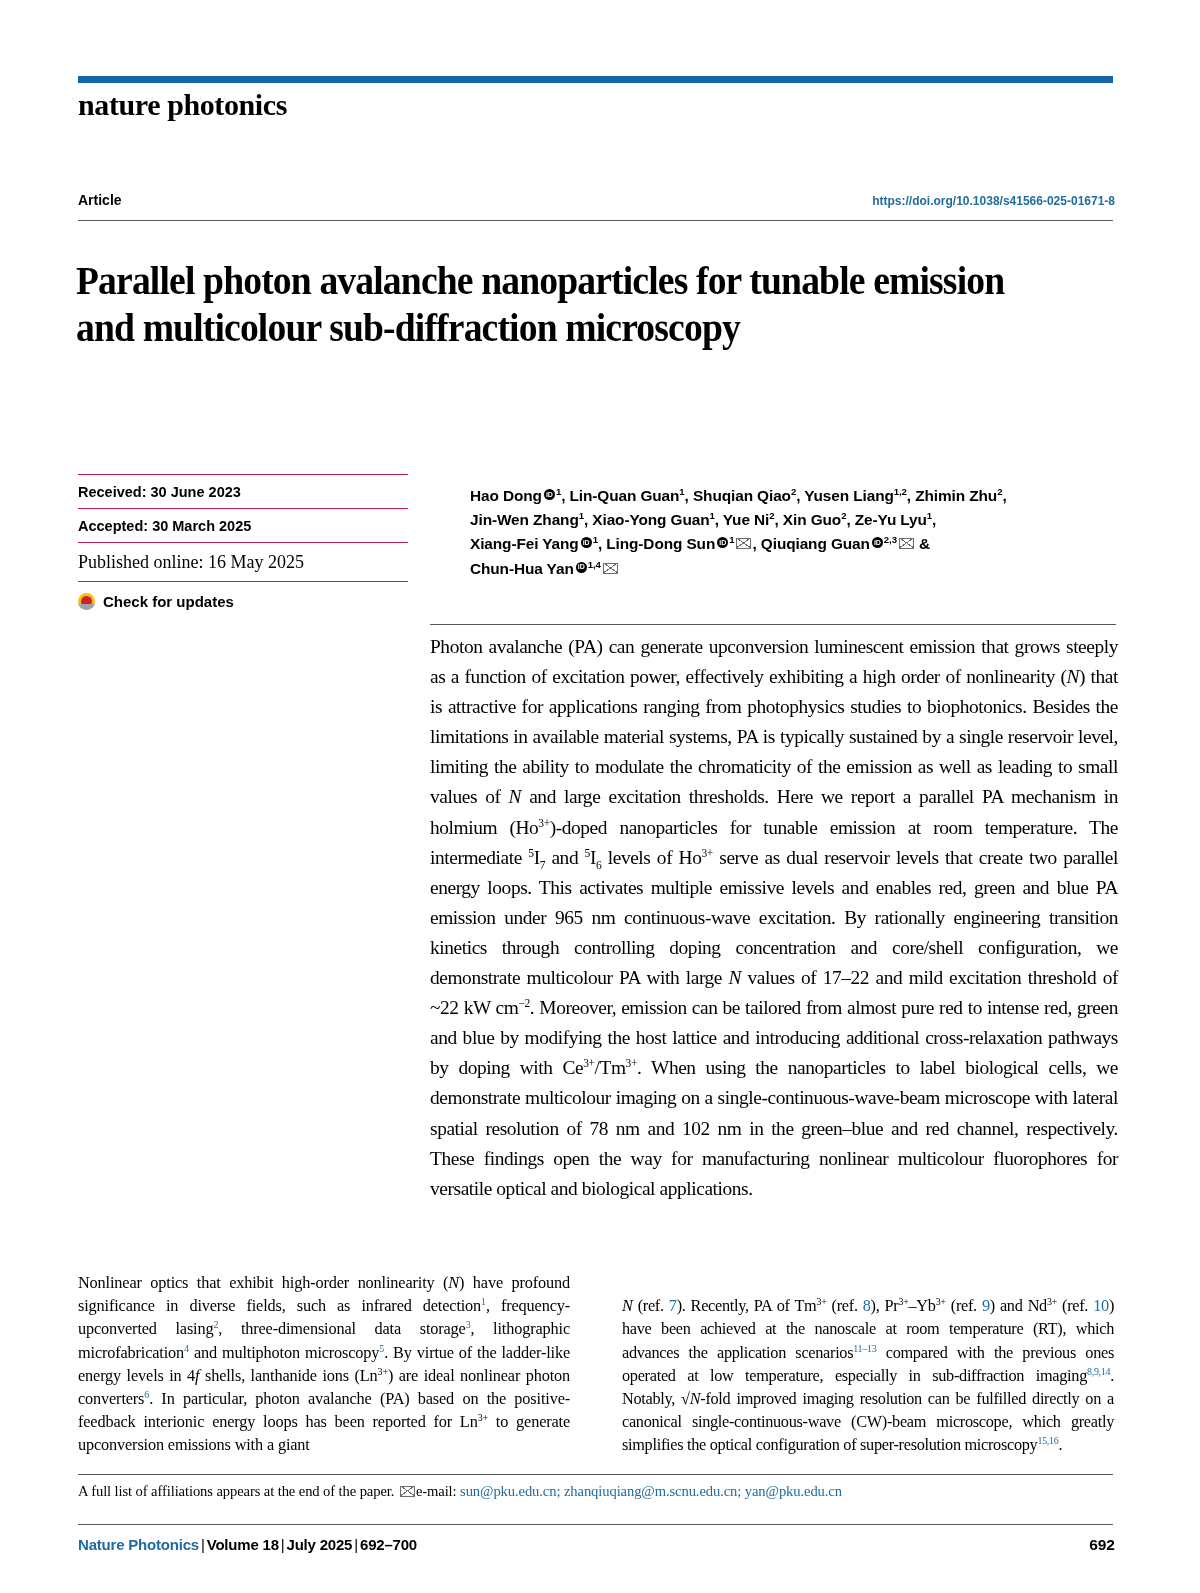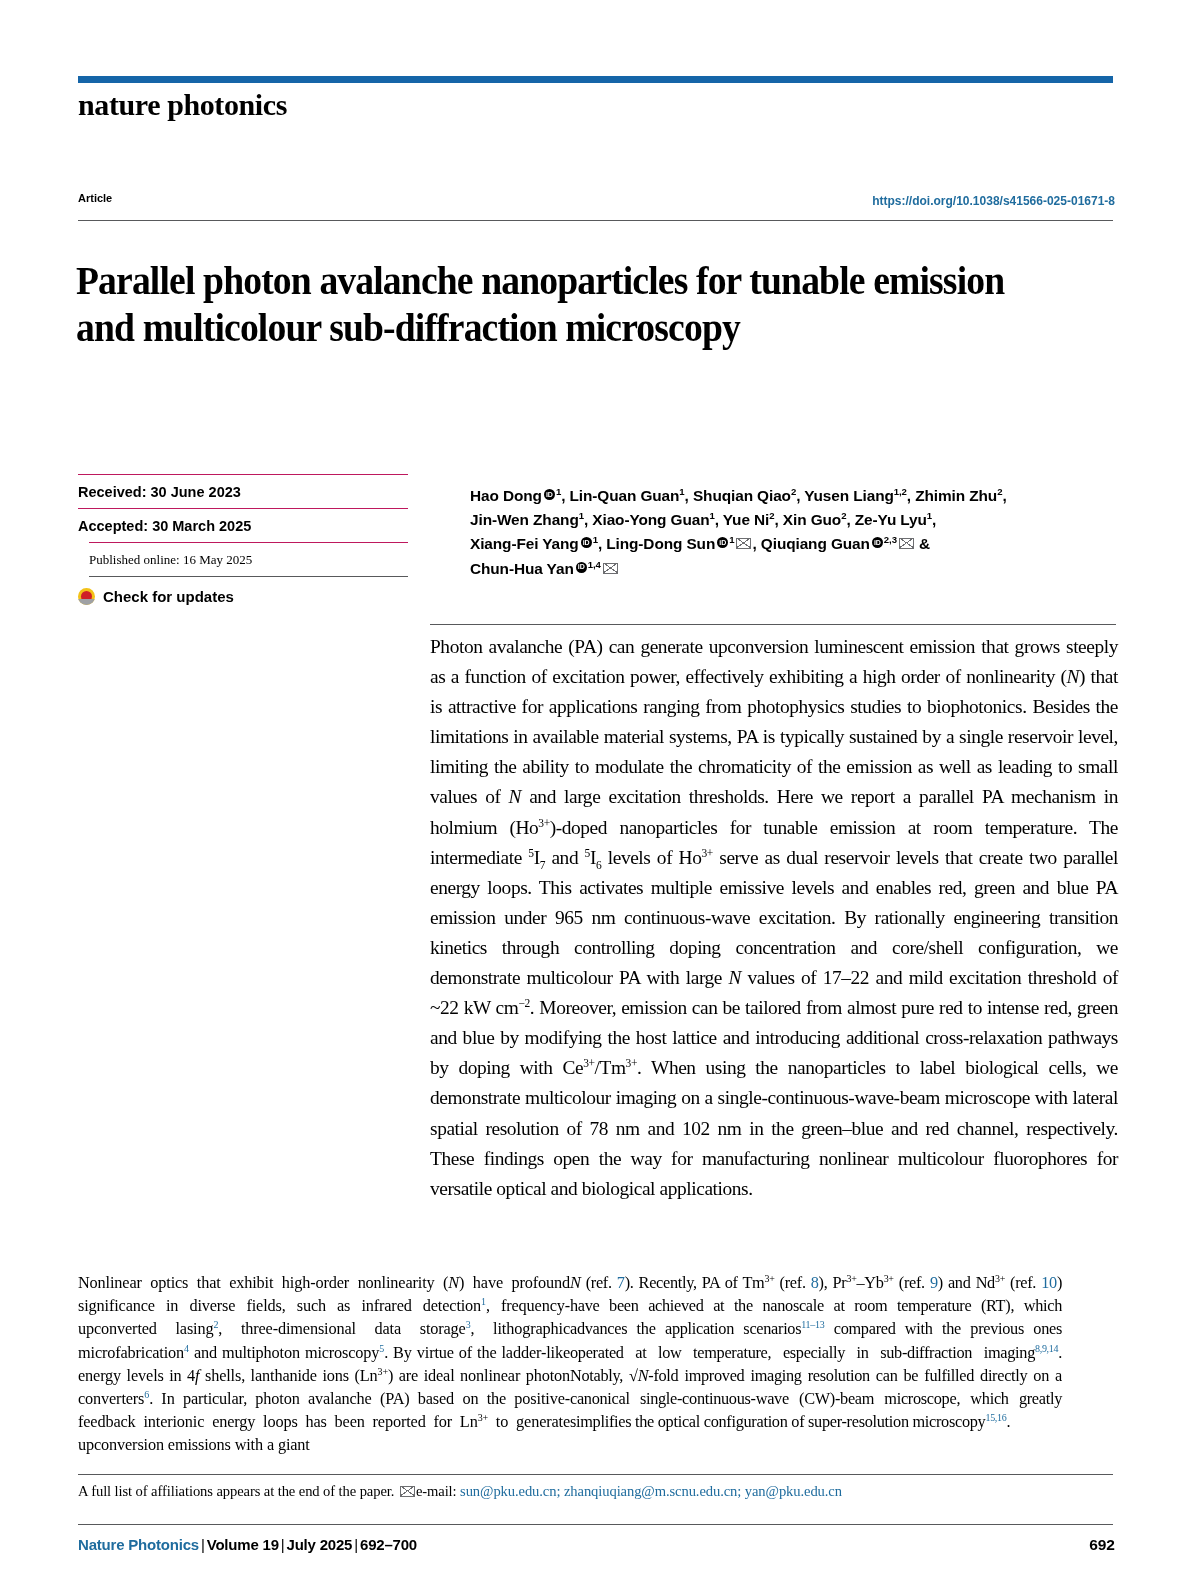--- a/index.html
+++ b/index.html
@@ -39,21 +39,21 @@
     letter-spacing: -0.4px;
     color: #000;
   }
 
   
   .article-kicker {
     position: absolute;
     left: 78px; top: 184px;
     font-family: "Liberation Sans", sans-serif;
     font-weight: 700;
-    font-size: 11px;
+    font-size: 14px;
     color: #000;
   }
   .doi-link {
     position: absolute;
     right: 85px; top: 186px;
     font-family: "Liberation Sans", sans-serif;
     font-weight: 700;
     font-size: 12px;
     color: #1f6c9e;
     text-decoration: none;
@@ -91,22 +91,21 @@
     border-top: 1px solid #be185d;
     font-family: "Liberation Sans", sans-serif;
     font-size: 14.5px;
     font-weight: 700;
     padding: 9px 0 8px 0;
     color: #000;
   }
   .meta-row.serif-row {
     font-family: "Liberation Serif", serif;
     font-weight: 400;
-    font-size: 13px;
-    margin-left: 11px;
+    font-size: 18px;
   }
   .meta-row.last { border-bottom: 1px solid #58595b; }
   .updates-row {
     display: flex;
     align-items: center;
     gap: 8px;
     padding-top: 11px;
   }
   .updates-badge {
     width: 17px; height: 17px;
@@ -217,20 +216,22 @@
   .abstract sup { font-size: 11.5px; line-height: 0; vertical-align: super; }
   .abstract sub { font-size: 11.5px; line-height: 0; vertical-align: sub; }
   .abstract i { font-style: italic; }
 
   
   .body-cols {
     position: absolute;
     left: 78px; top: 1263px;
     width: 1036px;
     display: flex;
+    gap: 52px;
+    align-items: flex-end;
   }
   .body-col {
     width: 492px;
     font-family: "Liberation Serif", serif;
     font-size: 16.3px;
     line-height: 23.2px;
     text-align: justify;
     color: #000;
     letter-spacing: -0.15px;
   }
@@ -330,17 +331,17 @@
     </div>
   </div>
 
   <div class="affil-rule"></div>
   <div class="affil-line">
     <span>A full list of affiliations appears at the end of the paper.</span> <span class="envelope"></span><span>e-mail:</span> <a href="#">sun@pku.edu.cn; zhanqiuqiang@m.scnu.edu.cn; yan@pku.edu.cn</a>
   </div>
 
   <div class="footer-rule"></div>
   <div class="footer-line">
-    <span class="jname">Nature Photonics</span><span class="sep">|</span><span>Volume 19</span><span class="sep">|</span><span>July 2025</span><span class="sep">|</span><span>692–700</span>
+    <span class="jname">Nature Photonics</span><span class="sep">|</span><span>Volume 18</span><span class="sep">|</span><span>July 2025</span><span class="sep">|</span><span>692–700</span>
   </div>
   <div class="page-number">692</div>
 
 </div>
 
 </body></html>

